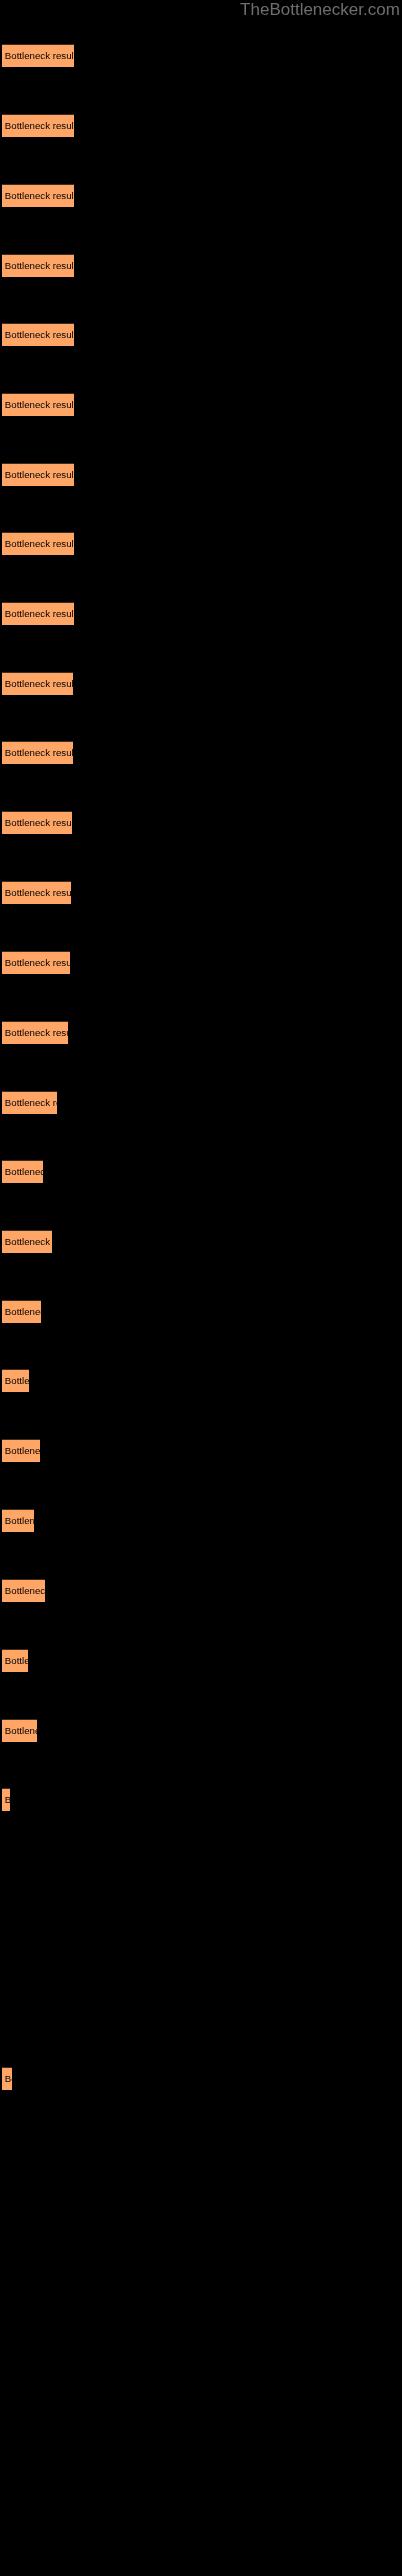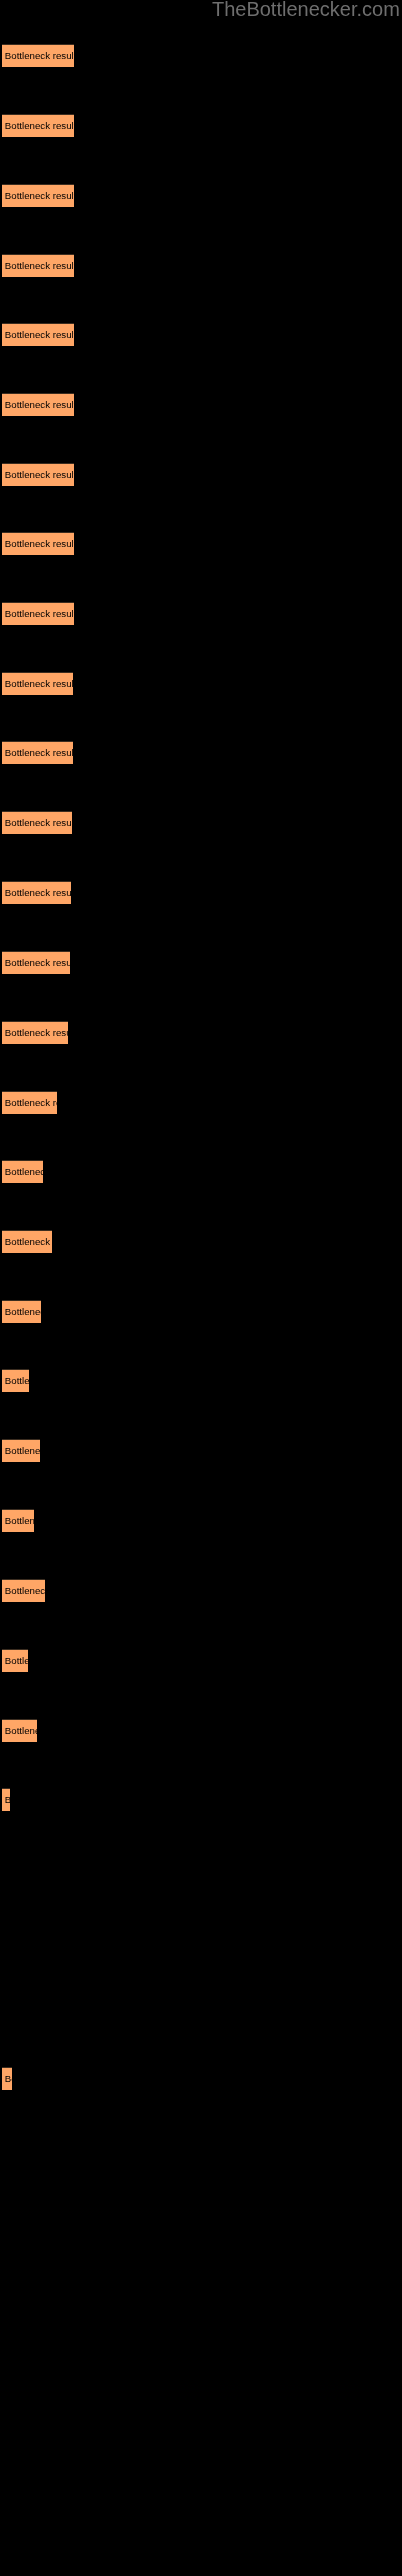--- a/index.html
+++ b/index.html
@@ -19,21 +19,21 @@
     left: 0; top: 0;
     width: 403px;
     height: 2576px;
     background: #000000;
   }
   #watermark {
     position: absolute;
     right: 3.2px;
     top: 0px;
     font-family: "Liberation Sans", sans-serif;
-    font-size: 20px;
+    font-size: 17px;
     line-height: 19.3px;
     color: #6e6e6e;
     letter-spacing: 0px;
     white-space: nowrap;
     user-select: none;
   }
   .bar-row {
     position: absolute;
     left: 0;
     height: 24px;

